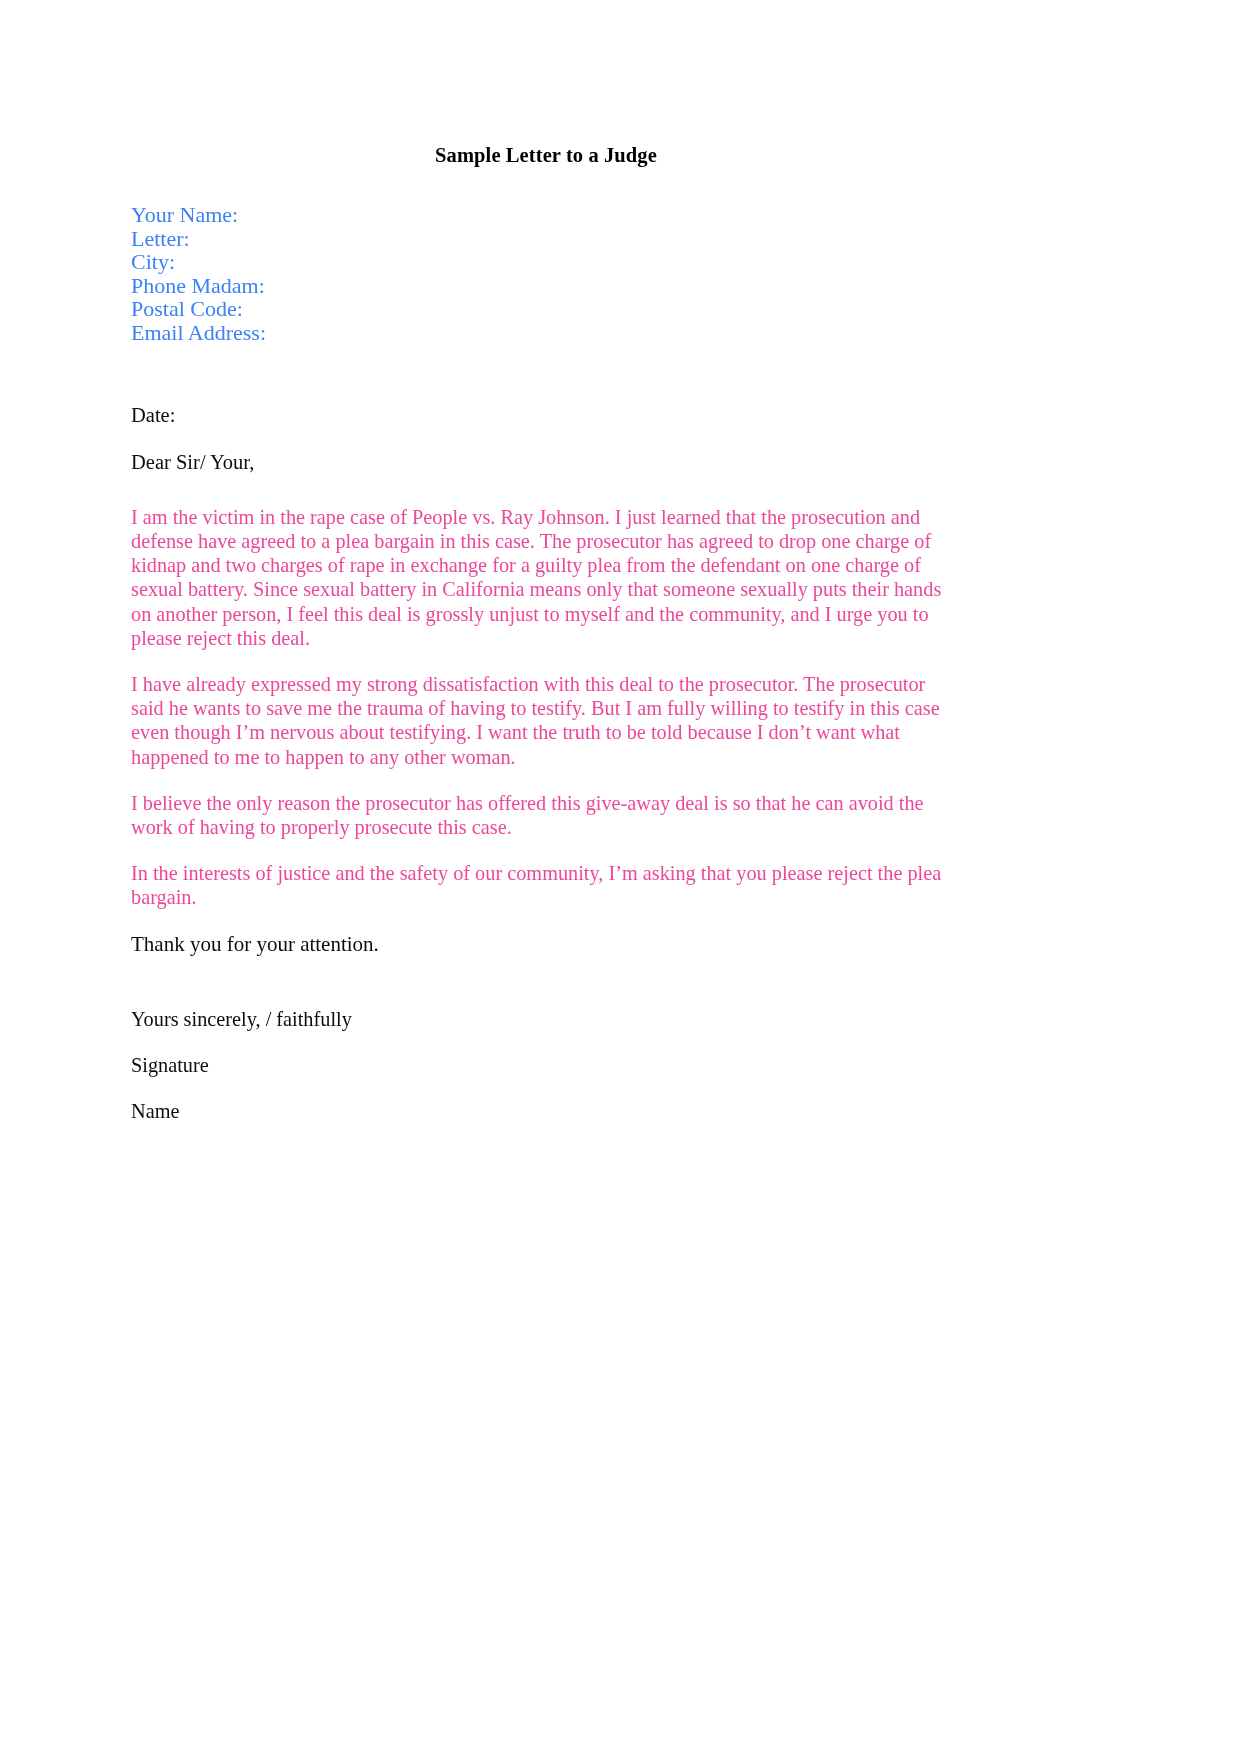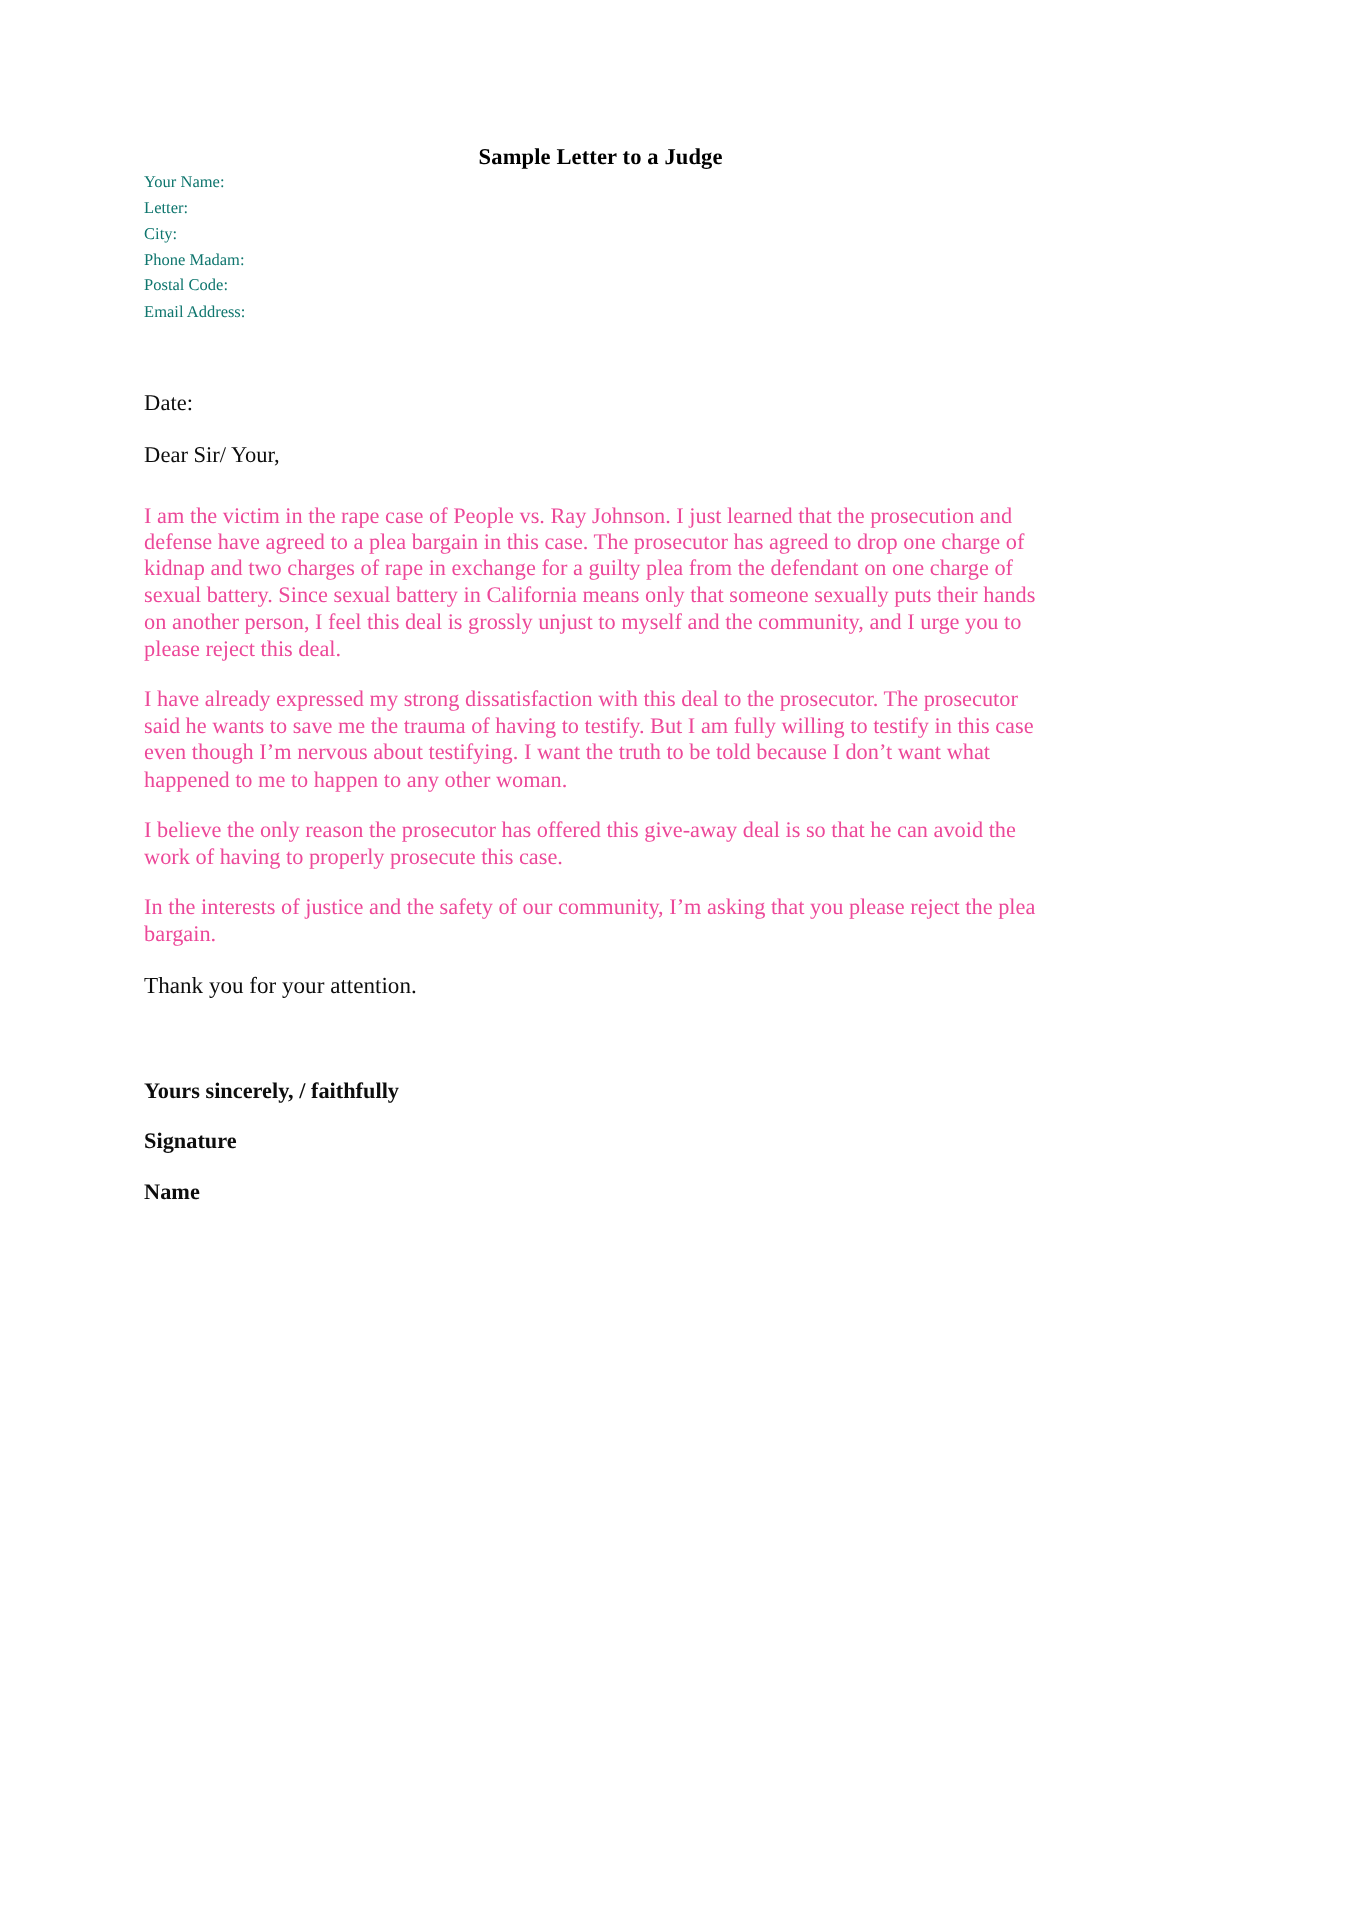--- a/index.html
+++ b/index.html
@@ -17,36 +17,37 @@
     position: relative;
     width: 1240px;
     height: 1754px;
     background: #ffffff;
     overflow: hidden;
     box-sizing: border-box;
   }
   .sheet {
     position: absolute;
     left: 131px;
-    top: 0;
+    top: 12px;
     width: 830px;
   }
   .doc-title {
     text-align: center;
     font-weight: bold;
     font-size: 20.5px;
     letter-spacing: 0.1px;
     margin: 0;
     padding-top: 132px;
     color: #000000;
   }
   .sender-block {
-    font-size: 15px;
+    margin-top: 36px;
+    font-size: 22px;
     line-height: 23.6px;
-    color: #0f766e;
+    color: #3b82f6;
   }
   .sender-line {
     white-space: pre;
   }
   .date-line {
     margin-top: 59px;
     font-size: 20.5px;
     line-height: 23.6px;
   }
   .salutation {
@@ -64,22 +65,21 @@
     margin: 0 0 22px 0;
     color: #ec4899;
     hyphens: none;
   }
   .thanks {
     font-size: 21px;
     line-height: 24.2px;
     margin: 0;
   }
   .closing-block {
-    margin-top: 72px;
-    font-weight: bold;
+    margin-top: 51px;
   }
   .closing-line {
     font-size: 20.3px;
     line-height: 24.2px;
     margin-bottom: 22px;
   }
   .closing-line:last-child {
     margin-bottom: 0;
   }
 </style>

